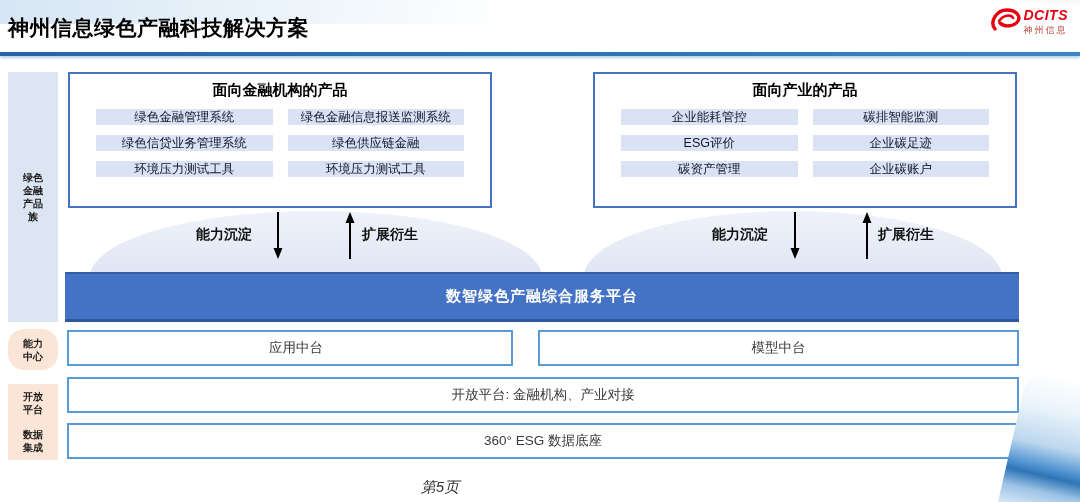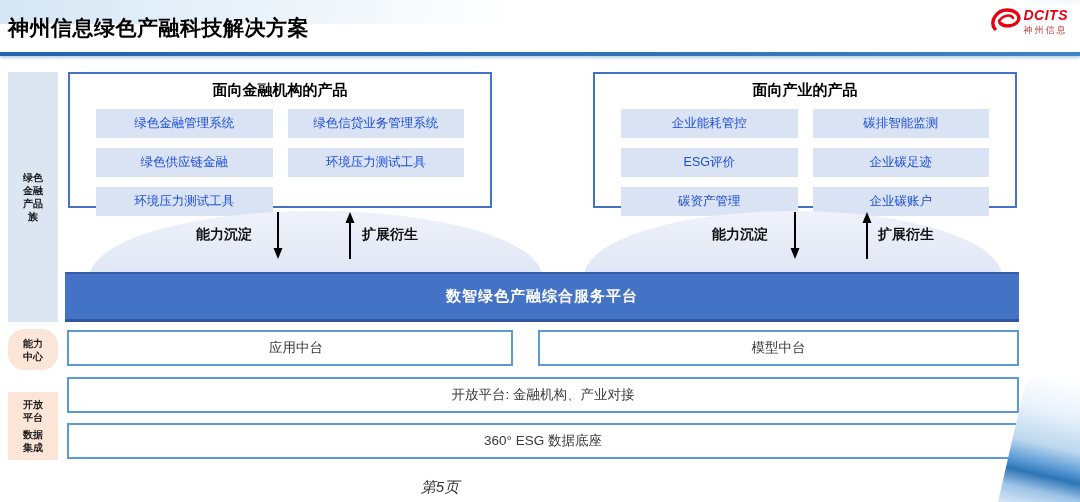--- a/index.html
+++ b/index.html
@@ -29,22 +29,22 @@
   
   .side { position:absolute; left:8px; width:50px; display:flex; align-items:center; justify-content:center; }
   .side.green { background:#dce6f2; }
   .side.peach { background:#fbe5d6; }
   .v-label { white-space:pre-line; text-align:center; font-weight:bold; font-size:10px; line-height:1.3; color:#1a1a1a; }
 
   
   .pbox { position:absolute; top:72px; width:424px; height:136px; background:#fff; border:2px solid #4472c4; }
   .pbox-title { text-align:center; font-size:15px; font-weight:bold; margin-top:7px; color:#000; }
   .pgrid { display:grid; grid-template-columns:1fr 1fr; gap:10px 15px; margin:9px 26px 0 26px; }
-  .pill { height:29px; background:#dae3f3; display:flex; align-items:center; justify-content:center;
-          font-size:12.5px; color:#1d4ed8; }
+  .pill { height:16px; background:#dae3f3; display:flex; align-items:center; justify-content:center;
+          font-size:12.5px; color:#0f172a; }
 
   
   .dome-strip { position:absolute; left:62px; top:208px; width:958px; height:64px; overflow:hidden; }
   .dome { position:absolute; top:3px; height:132px; border-radius:50%;
           background:linear-gradient(180deg,#eff2fa 0%,#dde4f3 55%,#d2dbee 100%); }
   .dome-left { left:28px; width:452px; }
   .dome-right { left:522px; width:418px; }
   .flow-label { position:absolute; top:226px; font-size:14px; font-weight:bold; color:#111; }
   .arrow { position:absolute; top:212px; }
 
@@ -87,34 +87,37 @@
 <div class="side green" style="top:72px;height:250px;">
   <span class="v-label">绿色
 金融
 产品
 族</span>
 </div>
 <div class="side peach" style="top:329px;height:41px;border-radius:16px;">
   <span class="v-label">能力
 中心</span>
 </div>
-<div class="side peach" style="top:392px;height:38px;">
+<div class="side peach" style="top:384px;height:38px;">
   <span class="v-label">开放
 平台</span>
 </div>
 <div class="side peach" style="top:422px;height:38px;">
   <span class="v-label">数据
 集成</span>
 </div>
 
 <div class="pbox" style="left:68px;">
   <div class="pbox-title">面向金融机构的产品</div>
   <div class="pgrid">
     <div class="pill">
         <span>绿色金融管理系统</span>
+      </div>
+    <div class="pill">
+        <span>绿色金融信息报送监测系统</span>
       </div>
     <div class="pill">
         <span>绿色信贷业务管理系统</span>
       </div>
     <div class="pill">
         <span>绿色供应链金融</span>
       </div>
     <div class="pill">
         <span>环境压力测试工具</span>
       </div>

